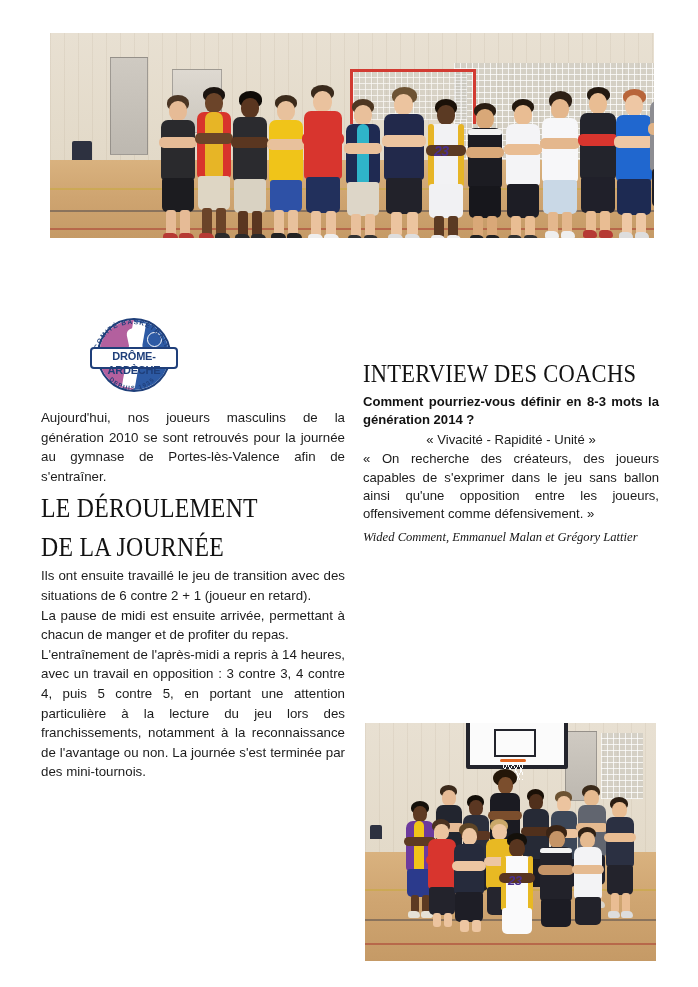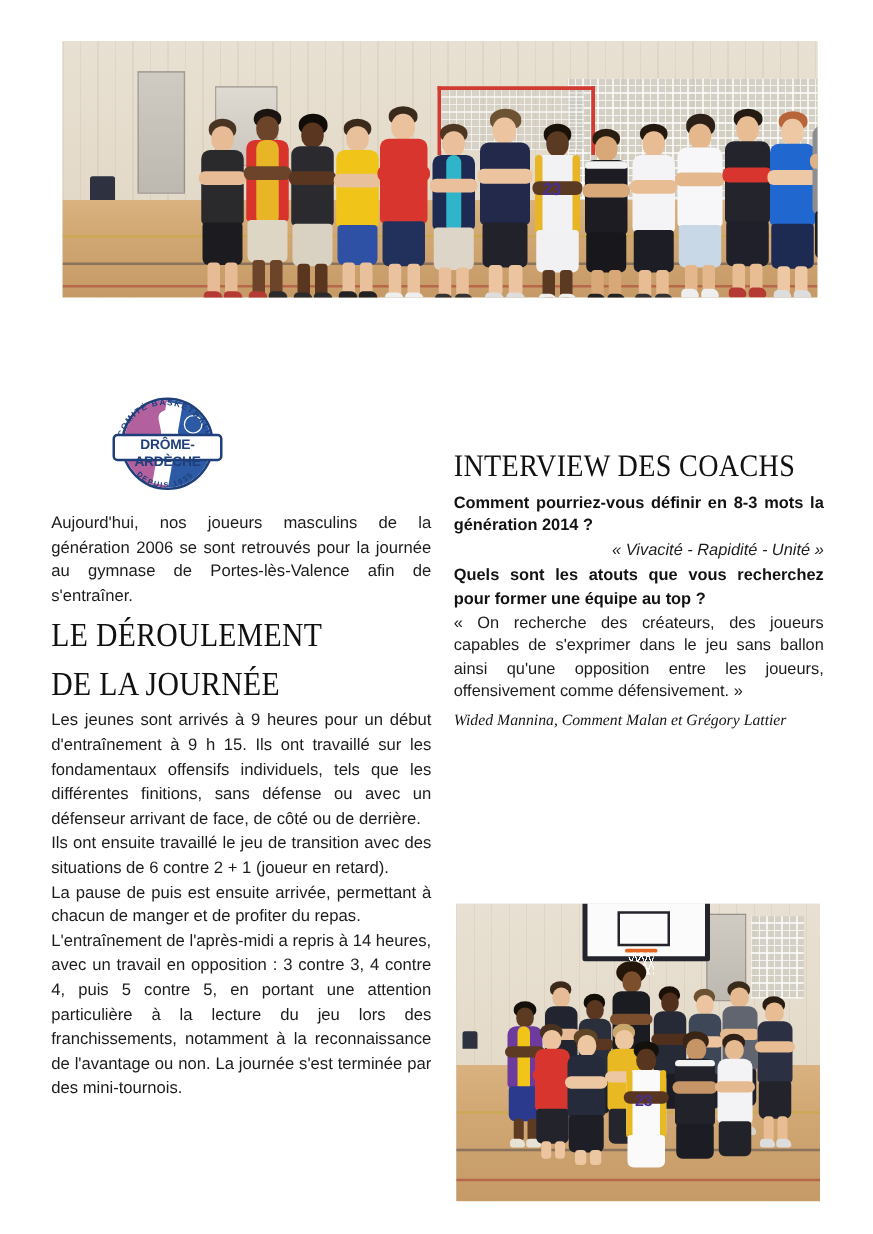--- a/index.html
+++ b/index.html
@@ -36,21 +36,21 @@
       repeating-linear-gradient(-68deg, rgba(255,255,255,.95) 0 1px, rgba(0,0,0,0) 1px 5px);}
   .goalframe{position:absolute;border:3px solid #d23b32;border-bottom:none;}
   .mesh{position:absolute;background:
       repeating-linear-gradient(90deg, rgba(255,255,255,.75) 0 1px, rgba(0,0,0,0) 1px 6px),
       repeating-linear-gradient(0deg, rgba(255,255,255,.75) 0 1px, rgba(0,0,0,0) 1px 6px),
       rgba(190,190,185,.45);}
   .door{position:absolute;background:linear-gradient(#cfcac2,#bdb8b0);border:1px solid rgba(90,85,80,.4);}
   .chair{position:absolute;background:#2d3140;border-radius:2px 2px 0 0;}
 
   
-  .p{position:absolute;}
+  .p{position:absolute;font-style:italic;}
   .head{position:absolute;border-radius:48% 48% 45% 45%;}
   .hair{position:absolute;border-radius:50% 50% 40% 40%;}
   .torso{position:absolute;border-radius:7px 7px 4px 4px;}
   .shorts{position:absolute;border-radius:3px 3px 5px 5px;}
   .arm{position:absolute;border-radius:5px;}
   .leg{position:absolute;border-radius:3px;}
   .shoe{position:absolute;border-radius:4px 6px 3px 3px;}
   .num{position:absolute;font-family:"Liberation Sans",sans-serif;font-weight:bold;
        color:#4a2f8f;letter-spacing:-.5px;}
 
@@ -121,21 +121,21 @@
   .q-txt{
     font-family:"Liberation Sans", sans-serif;
     font-size:13.1px;line-height:18.4px;font-weight:bold;color:#121212;
     text-align:justify;margin:2px 0 0 0;
   }
   .a-txt{
     font-family:"Liberation Sans", sans-serif;
     font-size:13.1px;line-height:18.4px;color:#1c1c1c;
     text-align:justify;margin:1px 0 1px 0;
   }
-  .a-txt.short{text-align:right;font-style:italic;}
+  .a-txt.short{text-align:center;}
   #signature{
     font-family:"Liberation Serif", serif;
     font-style:italic;font-size:12.6px;line-height:16px;color:#141414;
     margin:5px 0 0 0;text-align:left;
   }
 </style>
 </head>
 <body>
 
 <div class="page">
@@ -347,40 +347,38 @@
       <text font-size="6" letter-spacing="1.3">
         <textPath href="#arcBot" startOffset="50%" text-anchor="middle">DEPUIS 1935</textPath>
       </text>
     </svg>
     <div class="logo-band">
       <span>DRÔME-ARDÈCHE</span>
     </div>
   </div>
 
   <div class="col" id="col-left">
-    <p class="body-txt">Aujourd'hui, nos joueurs masculins de la génération 2006 se sont retrouvés pour la journée au gymnase de Portes-lès-Valence afin de s'entraîner.</p>
+    <p class="body-txt">Aujourd'hui, nos joueurs masculins de la génération 2010 se sont retrouvés pour la journée au gymnase de Portes-lès-Valence afin de s'entraîner.</p>
     <h2 class="sec-head">LE DÉROULEMENT</h2>
     <h2 class="sec-head">DE LA JOURNÉE</h2>
-    <p class="body-txt">Les jeunes sont arrivés à 9 heures pour un début d'entraînement à 9 h 15. Ils ont travaillé sur les fondamentaux offensifs individuels, tels que les différentes finitions, sans défense ou avec un défenseur arrivant de face, de côté ou de derrière.</p>
     <p class="body-txt">Ils ont ensuite travaillé le jeu de transition avec des situations de 6 contre 2 + 1 (joueur en retard).</p>
-    <p class="body-txt">La pause de puis est ensuite arrivée, permettant à chacun de manger et de profiter du repas.</p>
+    <p class="body-txt">La pause de midi est ensuite arrivée, permettant à chacun de manger et de profiter du repas.</p>
     <p class="body-txt">L'entraînement de l'après-midi a repris à 14 heures, avec un travail en opposition : 3 contre 3, 4 contre 4, puis 5 contre 5, en portant une attention particulière à la lecture du jeu lors des franchissements, notamment à la reconnaissance de l'avantage ou non. La journée s'est terminée par des mini-tournois.</p>
   </div>
 
   <div class="col" id="col-right">
     <h2 id="interview-title">INTERVIEW DES COACHS</h2>
 
     <p class="q-txt">Comment pourriez-vous définir en 8-3 mots la génération 2014 ?</p>
     <p class="a-txt short">« Vivacité - Rapidité - Unité »</p>
 
-    <p class="q-txt">Quels sont les atouts que vous recherchez pour former une équipe au top ?</p>
     <p class="a-txt">« On recherche des créateurs, des joueurs capables de s'exprimer dans le jeu sans ballon ainsi qu'une opposition entre les joueurs, offensivement comme défensivement. »</p>
 
 
-    <p id="signature">Wided Mannina, Comment Malan et Grégory Lattier</p>
+    <p id="signature">Wided Comment, Emmanuel Malan et Grégory Lattier</p>
   </div>
 
   <div class="photo" id="photo-bottom">
     <div class="wall"></div>
     <div class="door" style="left:200px;top:8px;width:30px;height:68px;"></div>
     <div class="mesh" style="left:236px;top:10px;width:42px;height:66px;"></div>
 
     <div class="hoopboard" style="left:101px;top:-6px;width:94px;height:44px;"></div>
     <div class="hoopinner" style="left:129px;top:6px;width:38px;height:24px;"></div>
     <div class="rim" style="left:135px;top:36px;width:26px;"></div>

